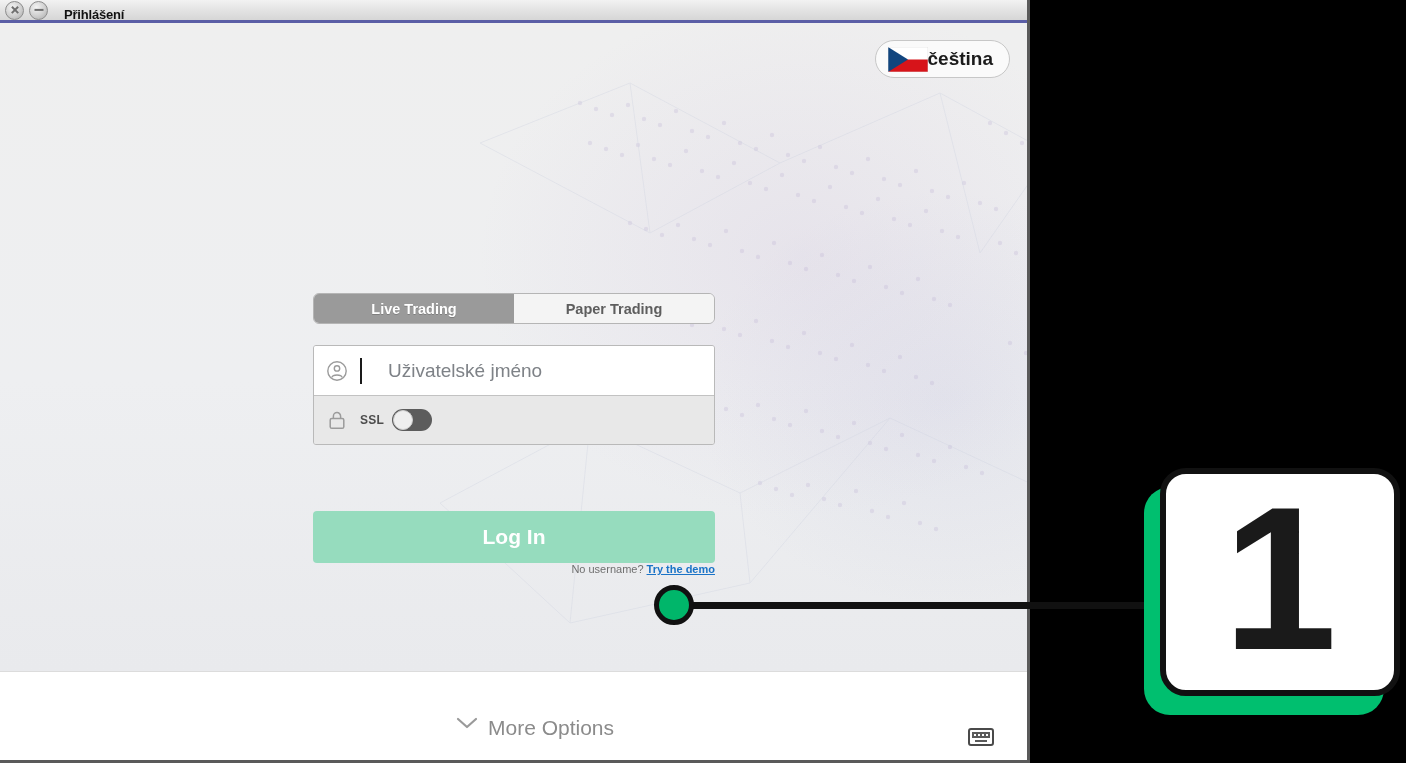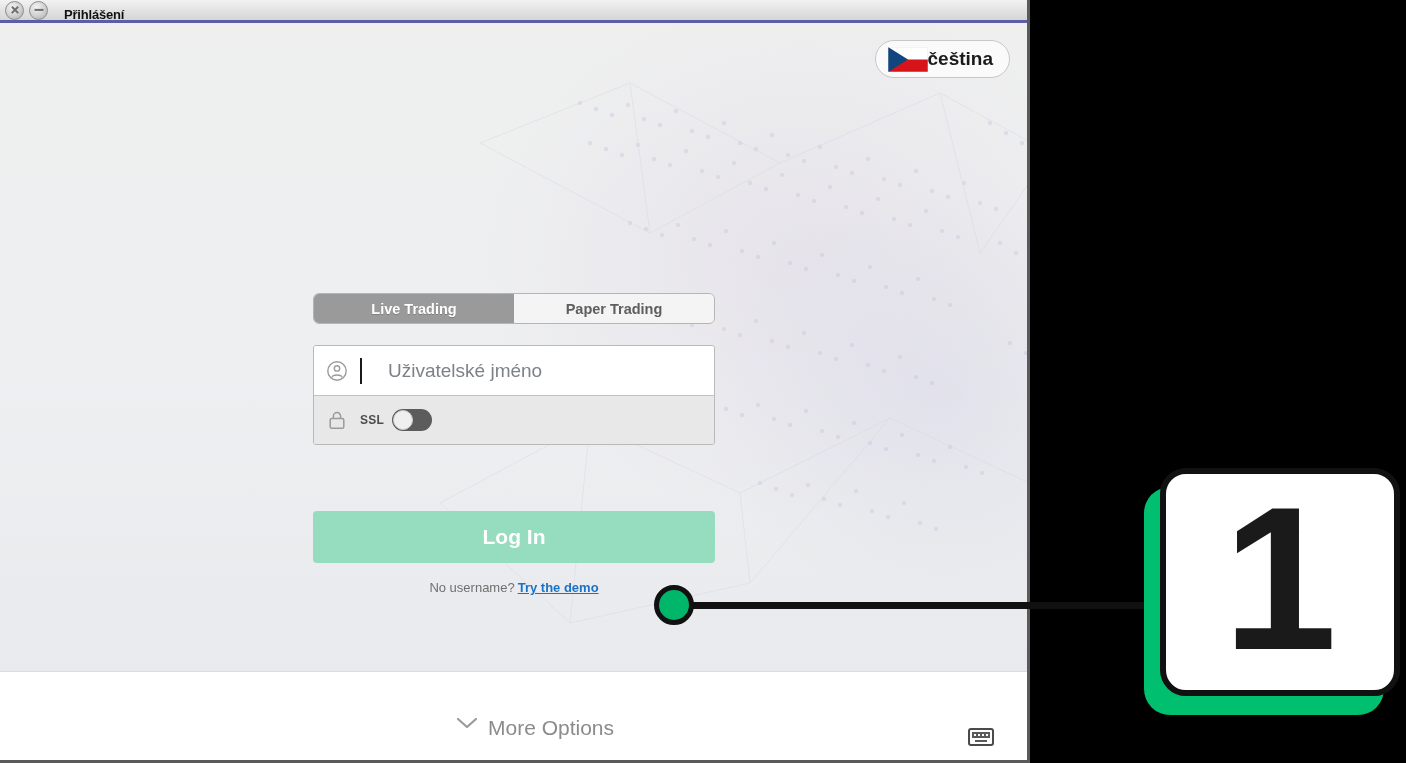--- a/index.html
+++ b/index.html
@@ -281,23 +281,22 @@
     color: #ffffff;
     font-family: "Liberation Sans", sans-serif;
     font-size: 21px;
     font-weight: bold;
     cursor: pointer;
     display: block;
   }
 
   
   #demo-line {
-    margin-top: 17px;
-    text-align: center;
-    font-size: 13px;
+    text-align: right;
+    font-size: 11px;
     color: #6f6f6f;
     white-space: nowrap;
   }
   #demo-link {
     color: #1a73c7;
     font-weight: bold;
     text-decoration: underline;
     cursor: pointer;
     margin-left: 3px;
   }

